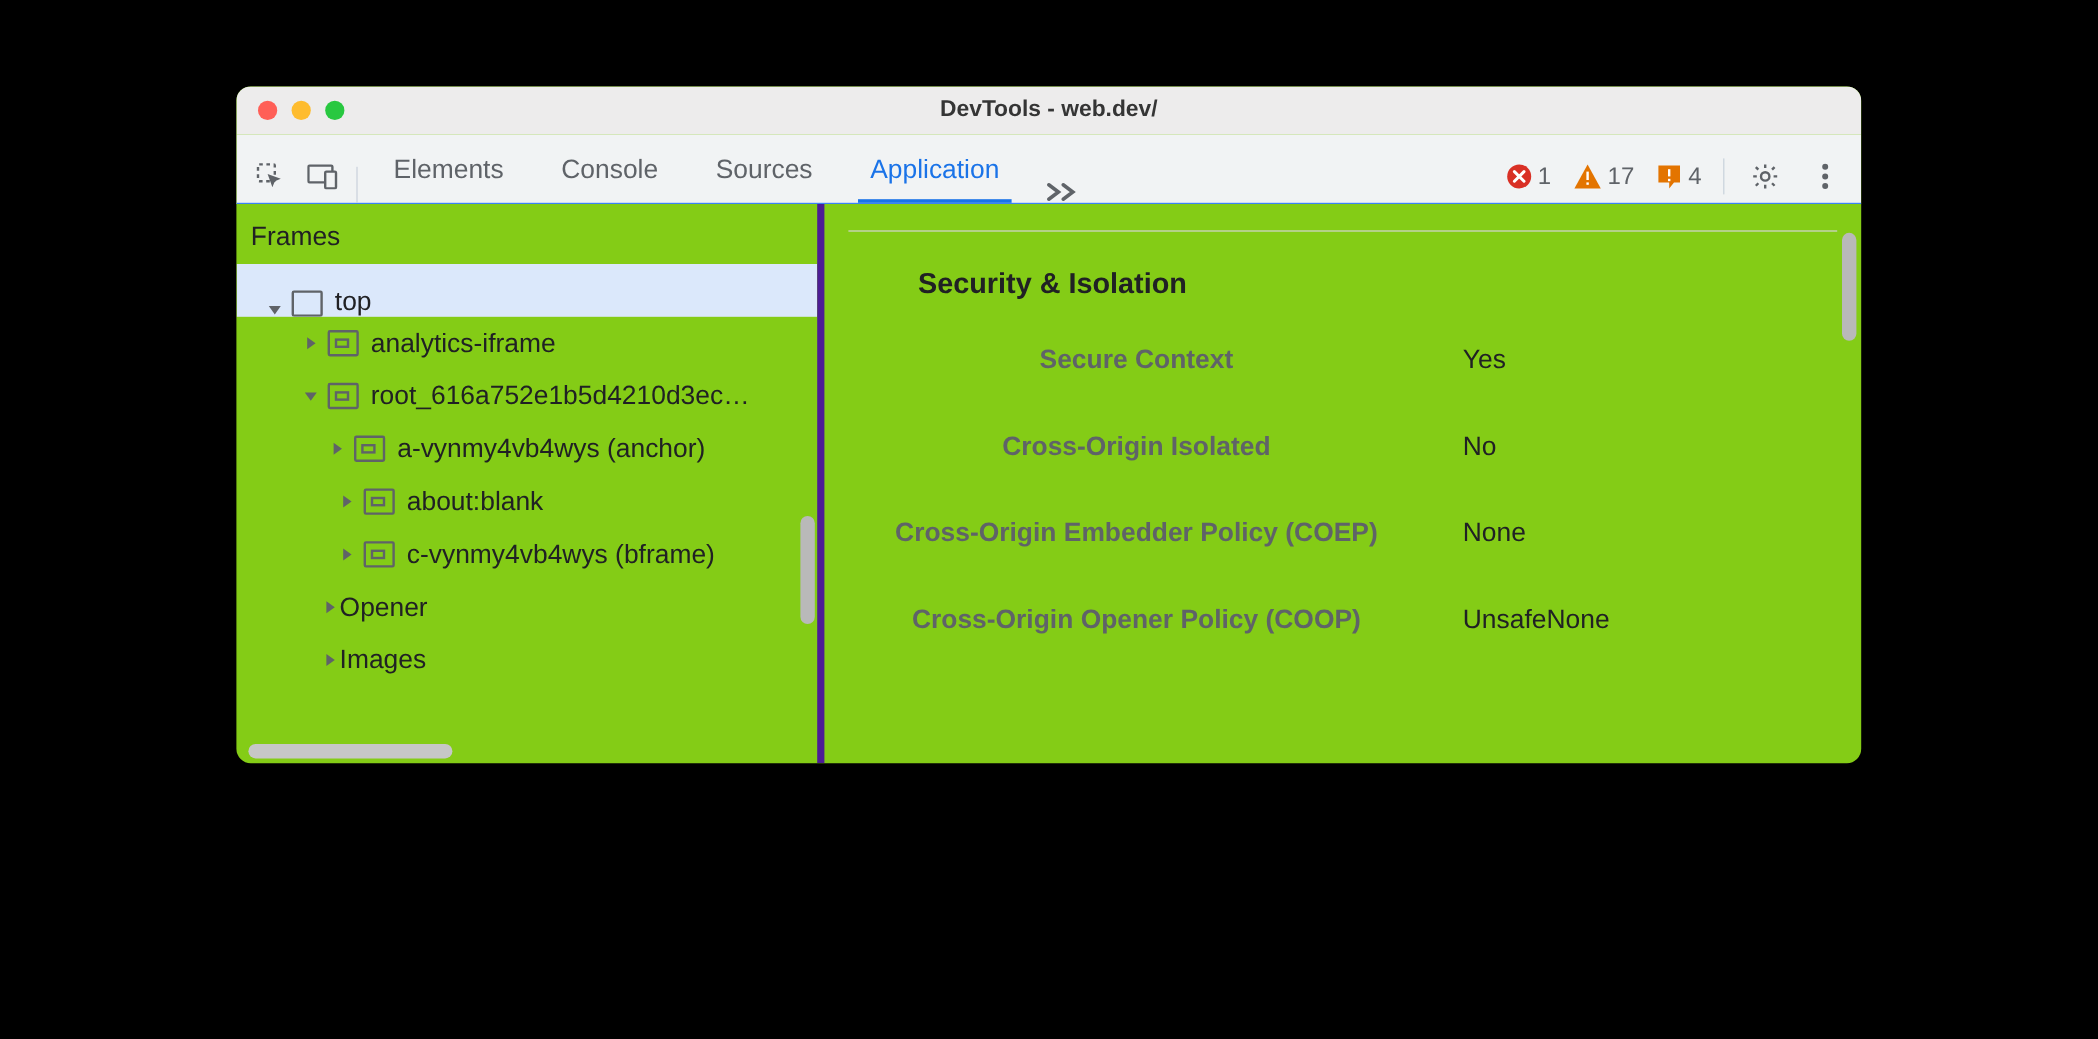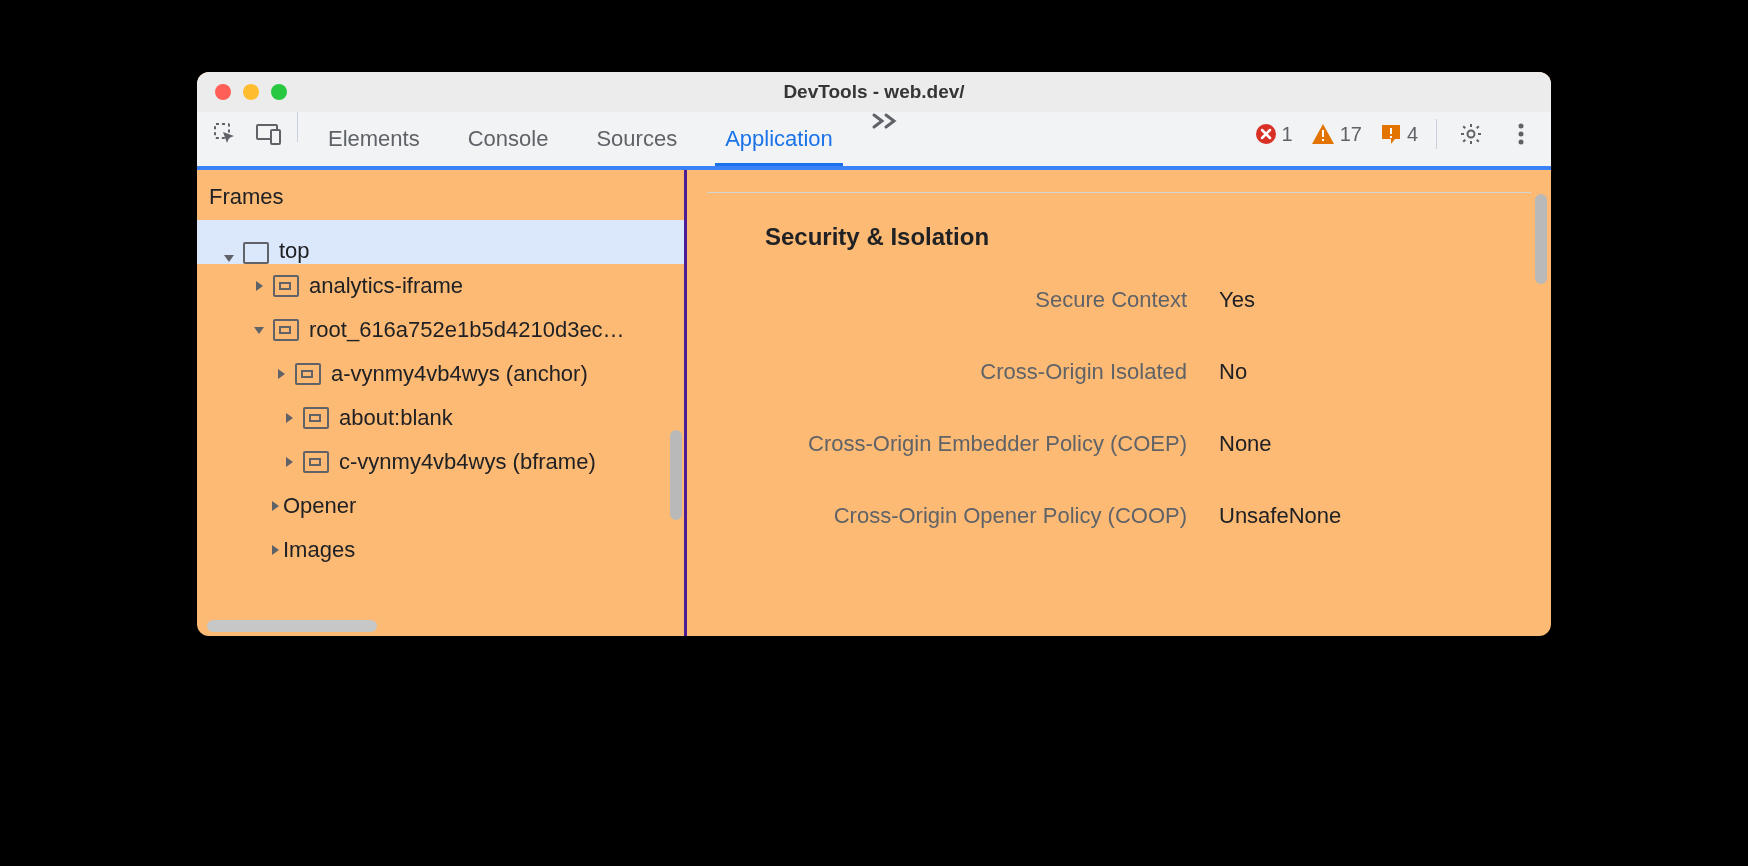--- a/index.html
+++ b/index.html
@@ -8,21 +8,21 @@
     background: #000;
     font-family: -apple-system, BlinkMacSystemFont, "Segoe UI", Helvetica, Arial, sans-serif;
     display: flex;
     align-items: flex-start;
     justify-content: center;
     padding-top: 72px;
   }
   .window {
     width: 1354px;
     height: 564px;
-    background: #fdba74;
+    background: #84cc16;
     border-radius: 12px;
     box-shadow: 0 30px 60px rgba(0,0,0,0.5);
     overflow: hidden;
     display: flex;
     flex-direction: column;
   }
   .titlebar {
     height: 40px;
     background: #edecec;
     display: flex;
@@ -36,23 +36,23 @@
   .tl.yellow { background: #febc2e; }
   .tl.green { background: #28c840; }
   .title {
     position: absolute; left: 0; right: 0; text-align: center;
     font-weight: 600; font-size: 19px; color: #353535;
     pointer-events: none;
   }
   .toolbar {
     height: 58px;
     background: #f1f3f4;
-    border-bottom: 4px solid #3b82f6;
+    border-bottom: 1px solid #3b82f6;
     display: flex;
-    align-items: flex-start;
+    align-items: flex-end;
     flex-shrink: 0;
     padding: 0 6px;
   }
   .tool-icon {
     width: 44px; height: 44px;
     display: flex; align-items: center; justify-content: center;
     color: #5f6368;
   }
   .divider-v { width: 1px; height: 30px; background: #c8d1db; margin: 0 6px; }
   .tabs { display: flex; align-items: stretch; height: 100%; }
@@ -70,21 +70,21 @@
   }
   .overflow-tabs { padding: 0 14px; display:flex; align-items:center; }
   .toolbar-right { margin-left: auto; display: flex; align-items: center; gap: 6px; padding-right: 2px; }
   .badge { display: flex; align-items: center; gap: 5px; font-size: 20px; color: #5f6368; padding: 0 6px; cursor:pointer; }
   .badge svg { display:block; }
 
   .body {
     flex: 1; display: flex; min-height: 0;
   }
   .sidebar {
-    width: 490px; border-right: 3px solid #4c1d95;
+    width: 490px; border-right: 6px solid #4c1d95;
     display: flex; flex-direction: column;
     position: relative;
     overflow: hidden;
   }
   .section-title {
     font-size: 22px; color: #202124; padding: 14px 12px 10px;
   }
   .tree { font-size: 22px; color: #202124; overflow:hidden; }
   .tree-item {
     display: flex; align-items: center; height: 44px;
@@ -114,21 +114,21 @@
   }
   .main-inner {
     position:absolute; left:20px; right:20px; top:22px; bottom:0;
     border-top:1px solid #d4d4d4;
     padding-top: 30px;
   }
   .sec-heading {
     font-size: 24px; font-weight:700; color:#202124; margin: 0 0 36px 58px;
   }
   .kv { display:grid; grid-template-columns: 480px 1fr; column-gap: 32px; row-gap: 46px; font-size:22px; }
-  .kv .k { text-align:right; color:#5f6368; }
+  .kv .k { text-align:center; color:#5f6368;font-weight:bold; }
   .kv .v { color:#202124; }
   .main-scroll-v {
     position:absolute; right:4px; top:24px; width:12px; height:90px;
     background:#b9b9b9; border-radius:6px;
   }
 </style>
 </head>
 <body>
 
 <div class="window">

